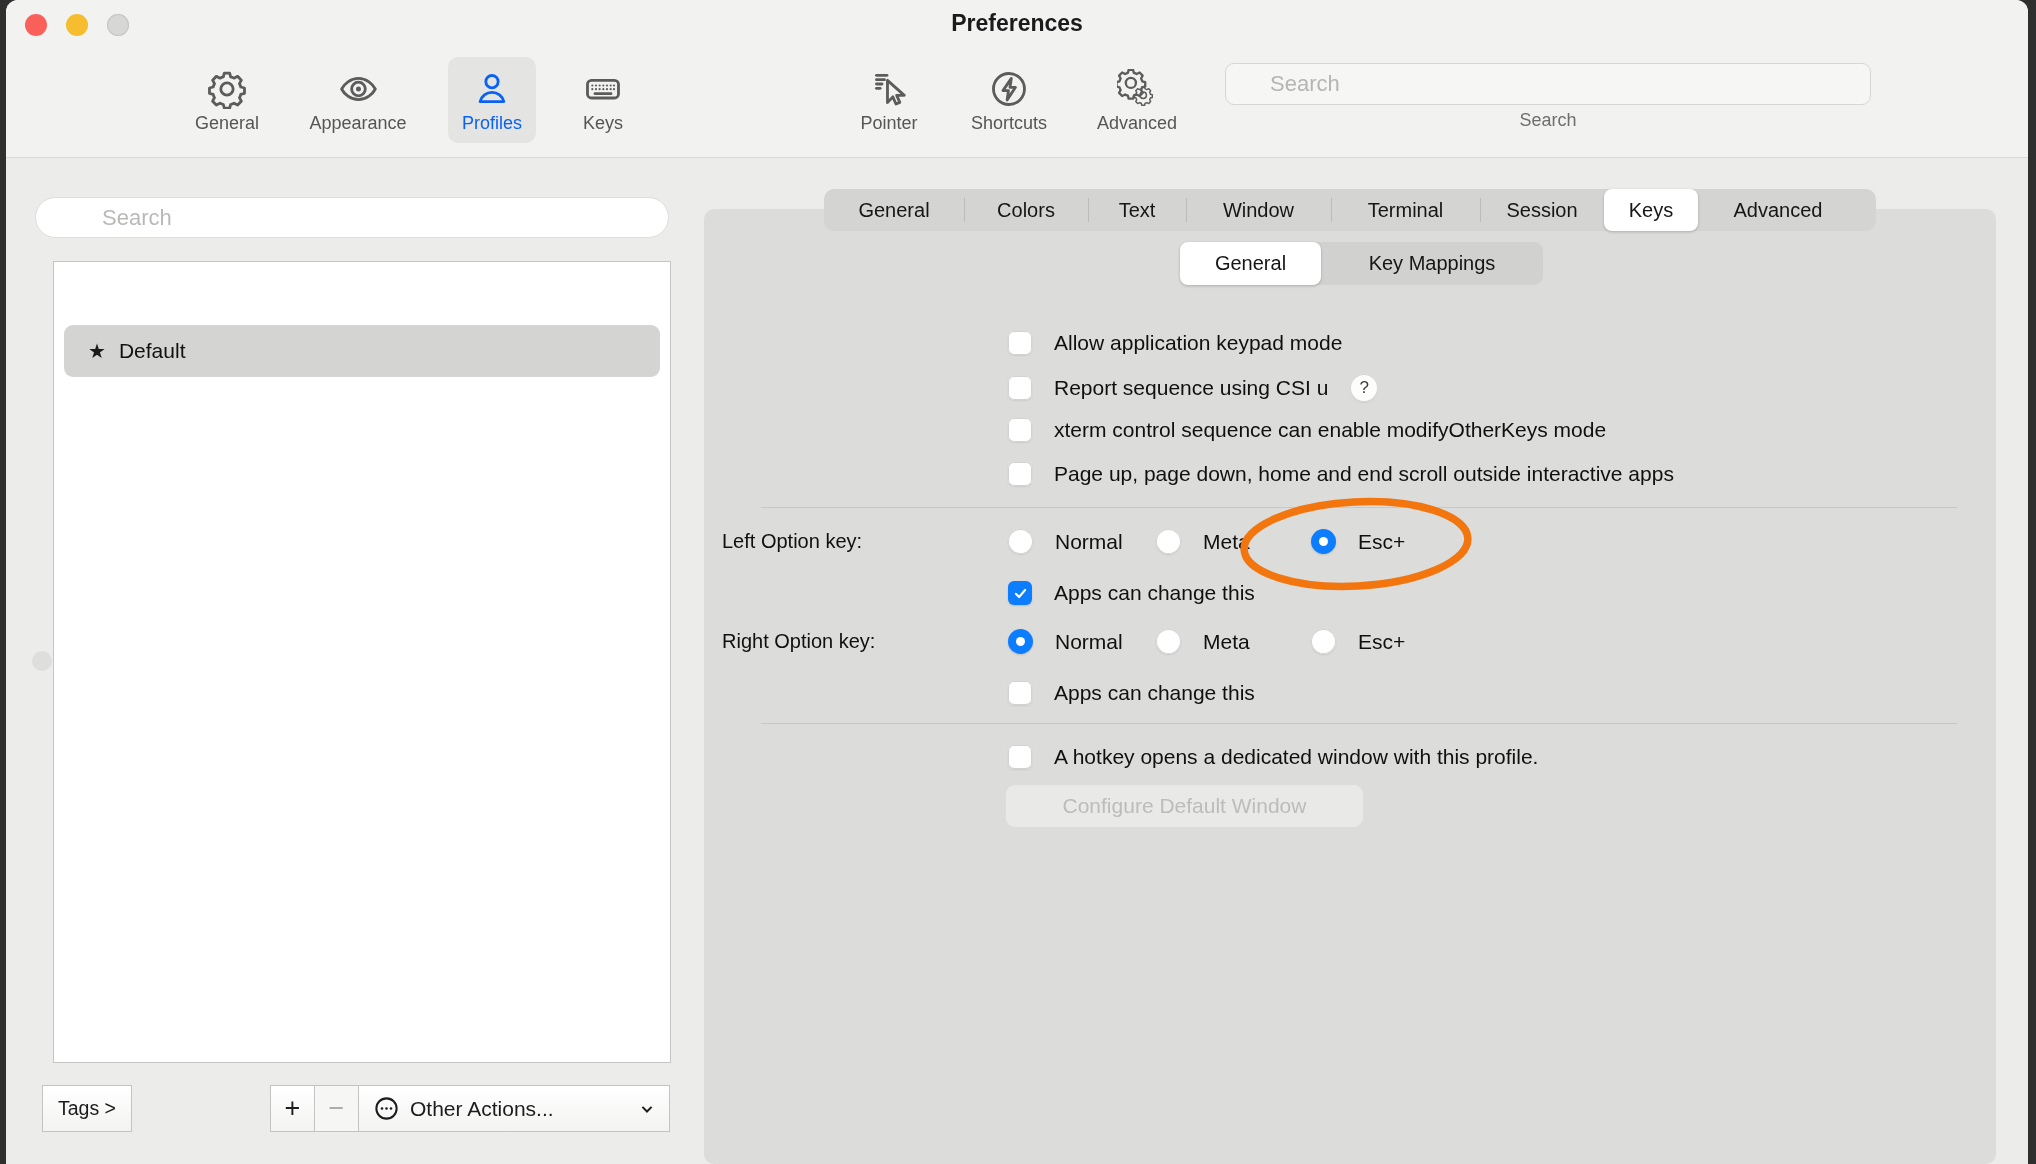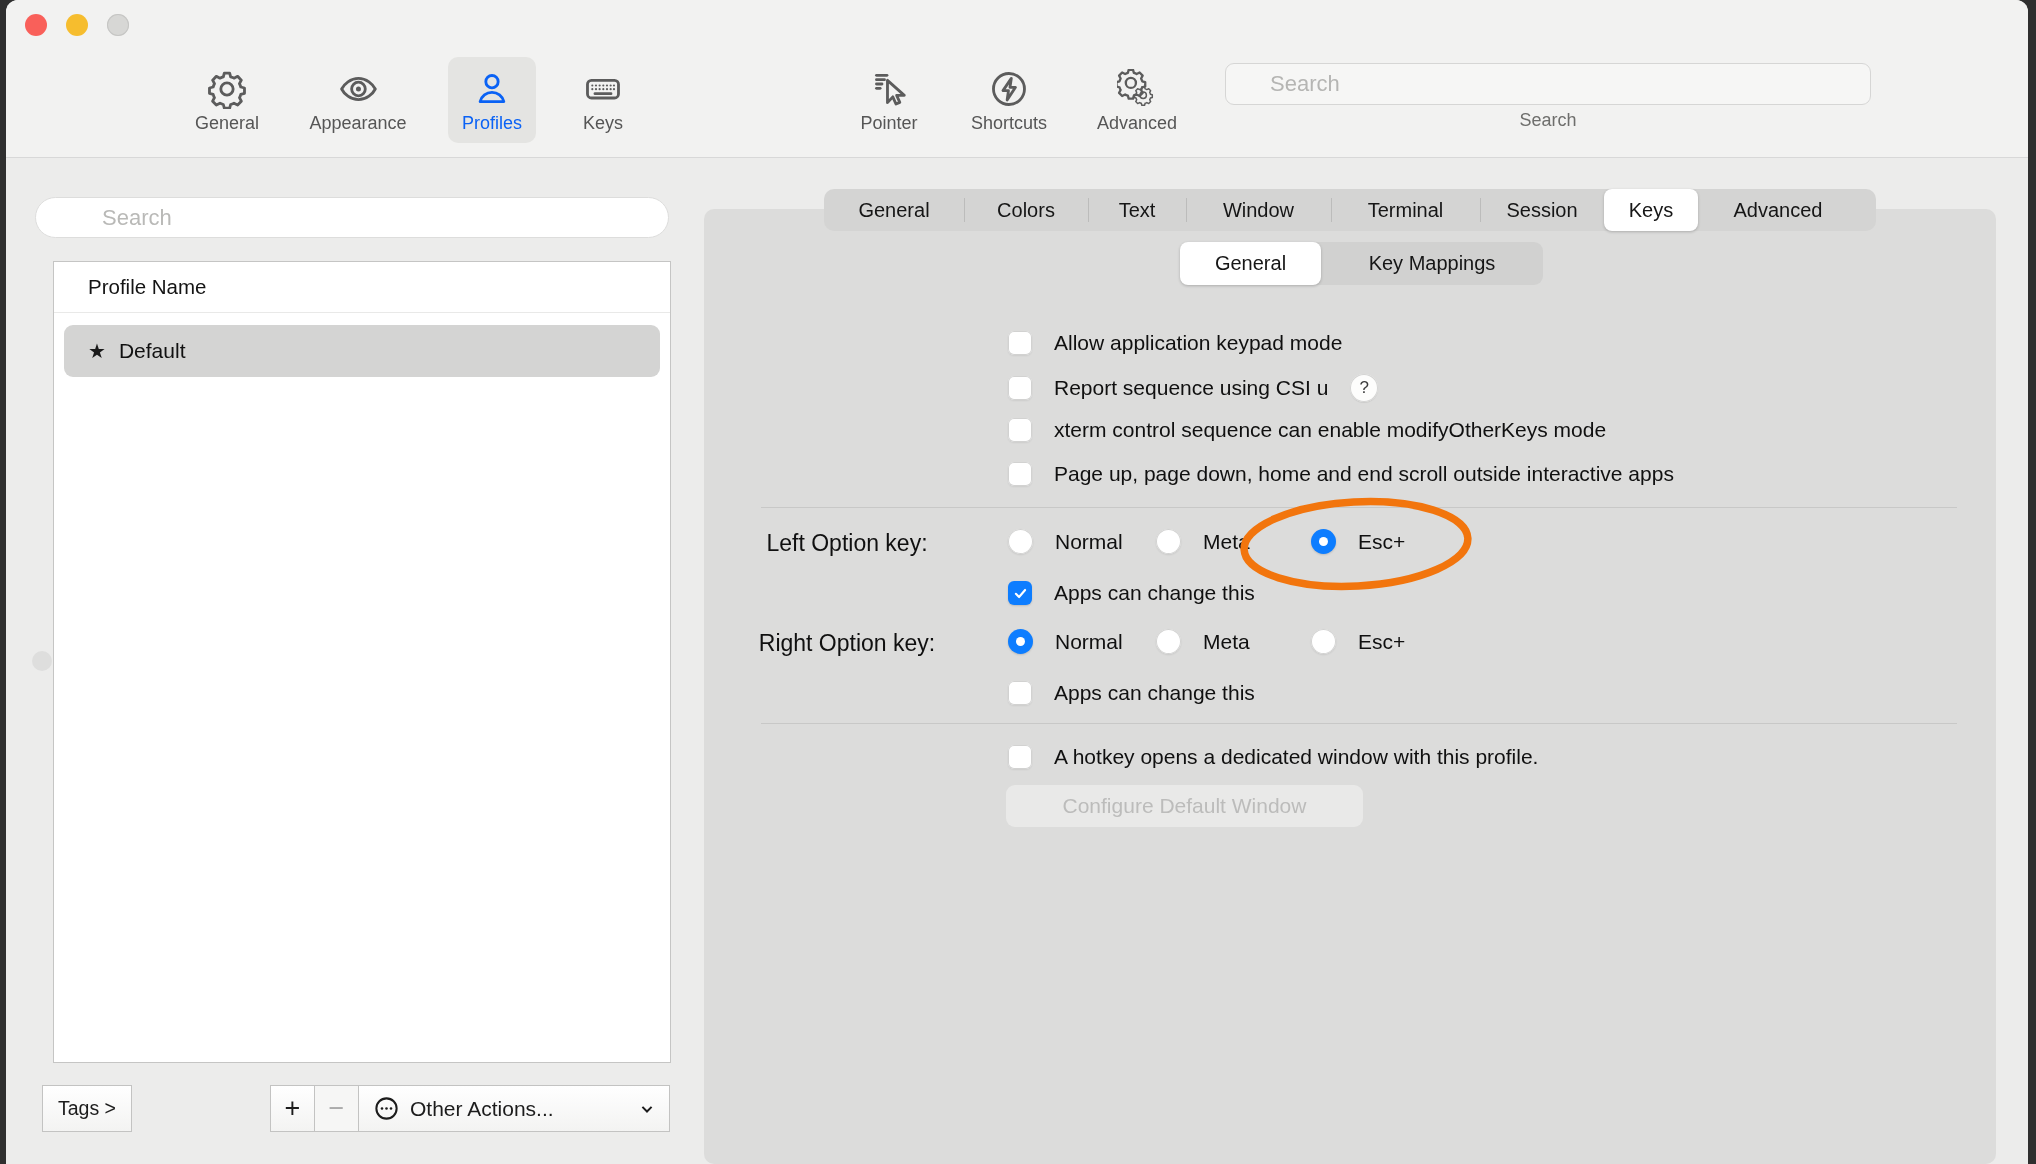--- a/index.html
+++ b/index.html
@@ -66,35 +66,36 @@
     box-shadow:inset 0 0 0 1px #d2d2d1,0 1px 2px rgba(0,0,0,.07);display:flex;align-items:center;justify-content:center;}
   .cb.checked{background:#0d7dff;box-shadow:0 1px 2px rgba(0,0,0,.15);}
   .cb svg{width:17px;height:17px;stroke:#fff;fill:none;stroke-width:3;stroke-linecap:round;stroke-linejoin:round;}
   .radio{width:25px;height:25px;border-radius:50%;background:#fff;flex:none;
     box-shadow:inset 0 0 0 1px #d2d2d1,0 1px 2px rgba(0,0,0,.09);display:flex;align-items:center;justify-content:center;}
   .radio.selected{background:#0d7dff;box-shadow:0 1px 2px rgba(0,0,0,.15);}
   .radio.selected::after{content:"";width:9px;height:9px;border-radius:50%;background:#fff;}
   .ctl-label{font-size:21px;color:#101010;white-space:nowrap;}
   .helpbadge{width:28px;height:28px;border-radius:50%;background:#fdfdfc;box-shadow:inset 0 0 0 1px #d4d4d3,0 1px 1px rgba(0,0,0,.08);
     display:flex;align-items:center;justify-content:center;font-size:17px;color:#3c3c3c;}
-  .rowlabel{position:absolute;left:698px;width:286px;text-align:center;font-size:23px;color:#101010;}
+  .rowlabel{position:absolute;left:698px;width:286px;text-align:left;font-size:20px;color:#101010;padding-left:18px;}
   .divider{position:absolute;left:755px;width:1196px;height:1px;background:#c8c8c7;}
   .cfg-btn{position:absolute;left:1000px;top:785px;width:357px;height:42px;background:#e9e9e8;border-radius:9px;
     display:flex;align-items:center;justify-content:center;font-size:21px;color:#bcbcbb;}
   .annot{position:absolute;left:1228px;top:494px;width:244px;height:100px;pointer-events:none;}
 </style>
 </head>
 <body>
 
 <div class="window">
 
   <div class="chrome">
     <div class="traffic t-red"></div>
     <div class="traffic t-yellow"></div>
     <div class="traffic t-gray"></div>
+    <div class="win-title">Preferences</div>
 
     <div class="tb-item" style="left:221px">
       <svg viewBox="0 0 24 24">
           <path d="M13.6 2.5h-3.2l-.6 2.2c-.7.2-1.4.5-2 .8L5.6 4.4 3.4 6.7l1.1 2.1c-.4.6-.6 1.3-.8 2l-2.2.6v3.2l2.2.6c.2.7.4 1.4.8 2l-1.1 2.1 2.2 2.3 2.2-1.1c.6.4 1.3.6 2 .8l.6 2.2h3.2l.6-2.2c.7-.2 1.4-.5 2-.8l2.2 1.1 2.2-2.3-1.1-2.1c.4-.6.6-1.3.8-2l2.2-.6v-3.2l-2.2-.6c-.2-.7-.4-1.4-.8-2l1.1-2.1-2.2-2.3-2.2 1.1c-.6-.4-1.3-.6-2-.8z"></path>
           <circle cx="12" cy="12" r="3.7"></circle>
         </svg>
       <span class="lbl">General</span>
     </div>
     <div class="tb-item" style="left:352px">
       <svg viewBox="0 0 24 24">
@@ -174,23 +175,20 @@
   </div>
 
   <svg class="sb-search-icon" viewBox="0 0 28 24">
       <circle cx="9.5" cy="10" r="6.4"></circle>
       <line x1="14.2" y1="14.7" x2="18.6" y2="19.1"></line>
       <polyline points="20.5,9 23,11.6 25.5,9" stroke-width="2.4"></polyline>
     </svg>
   <input class="sb-search" placeholder="Search" style="">
 
   <div class="plist">
-    <div class="plist-header">
-      <span>Profile Name</span>
-    </div>
     <div class="prow">
       <span class="star">★</span>
       <span class="pname">Default</span>
     </div>
   </div>
 
   <div class="side-dot"></div>
 
   <div class="btn btn-tags">
       <span>Tags &gt;</span>

